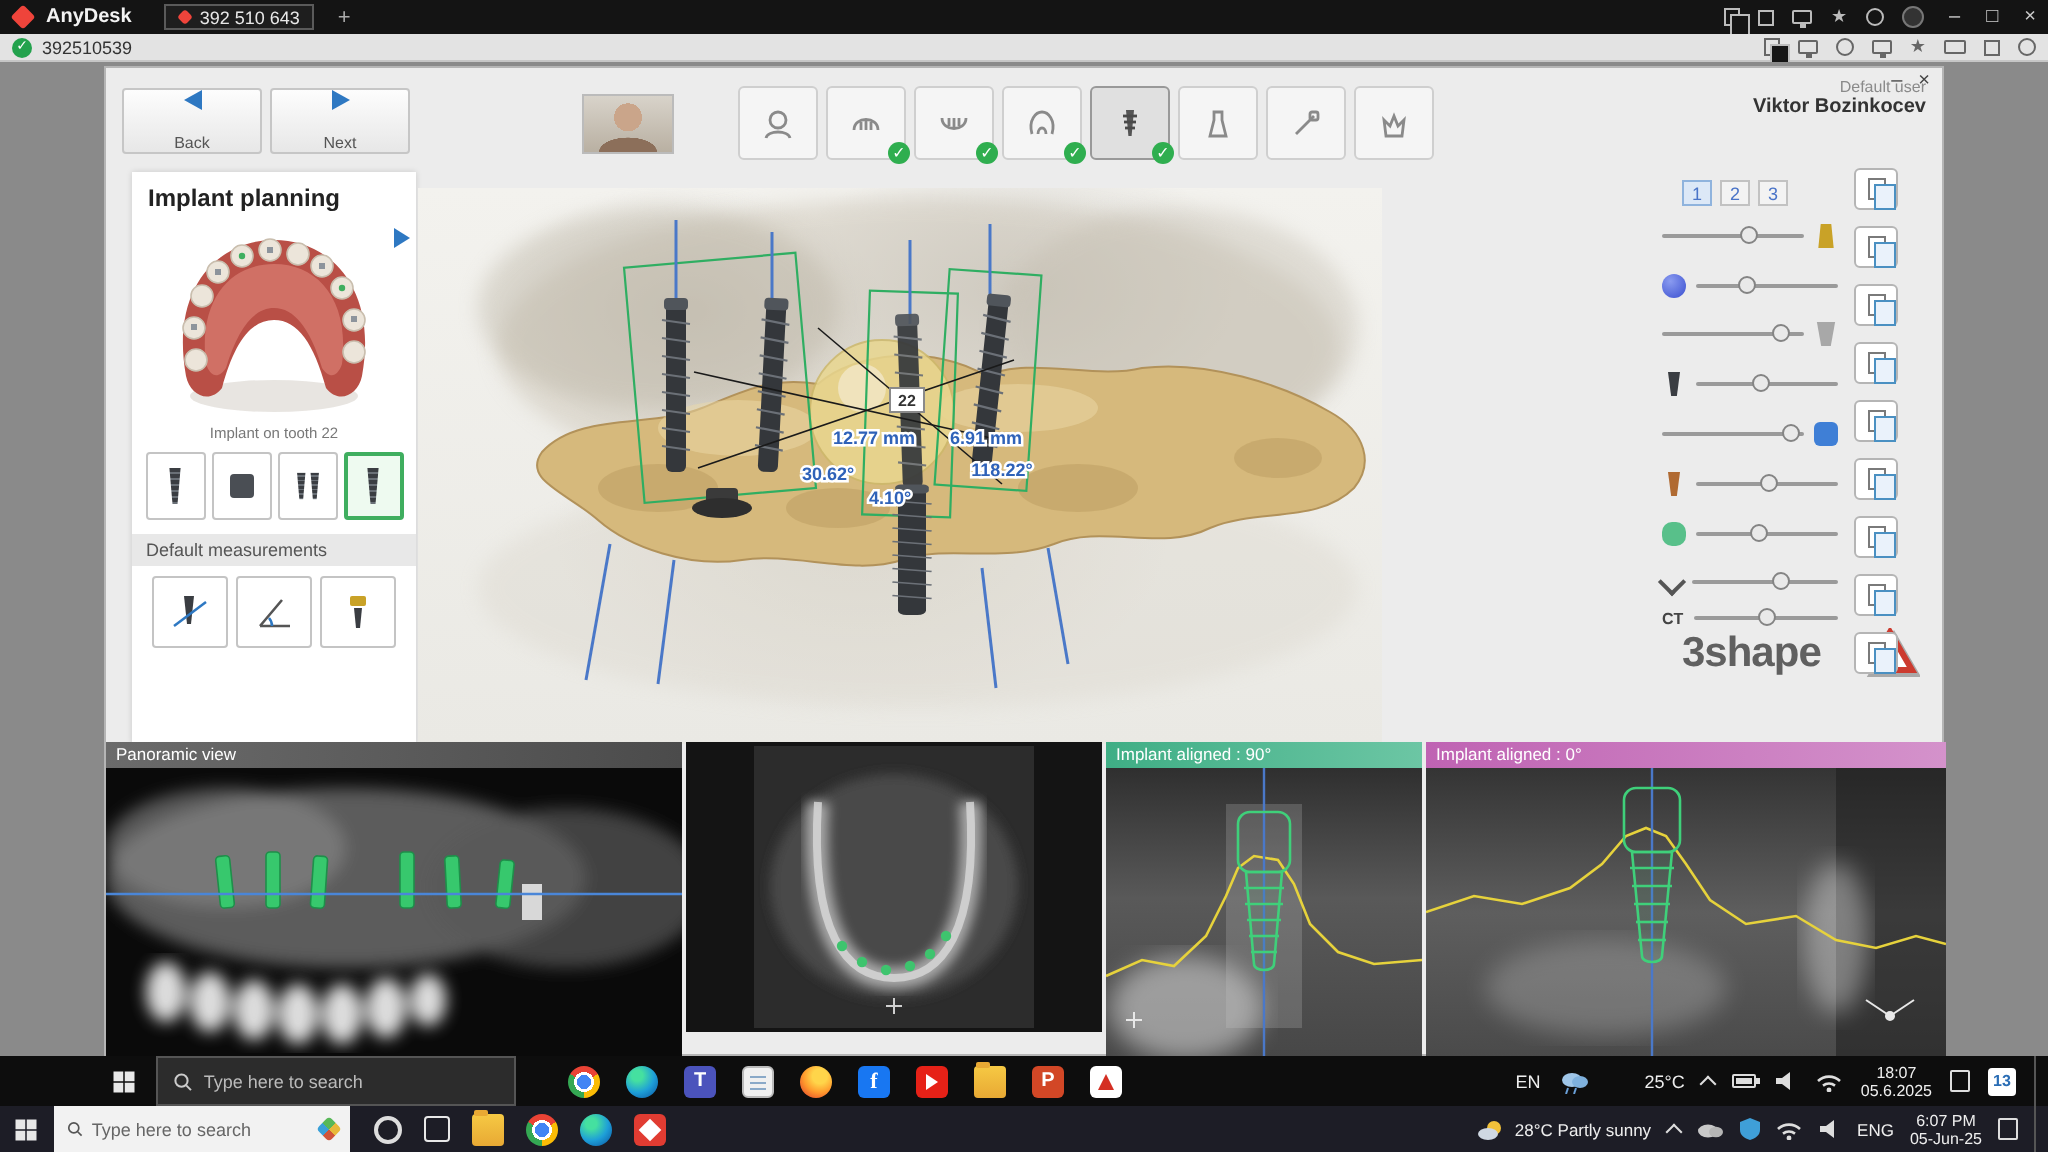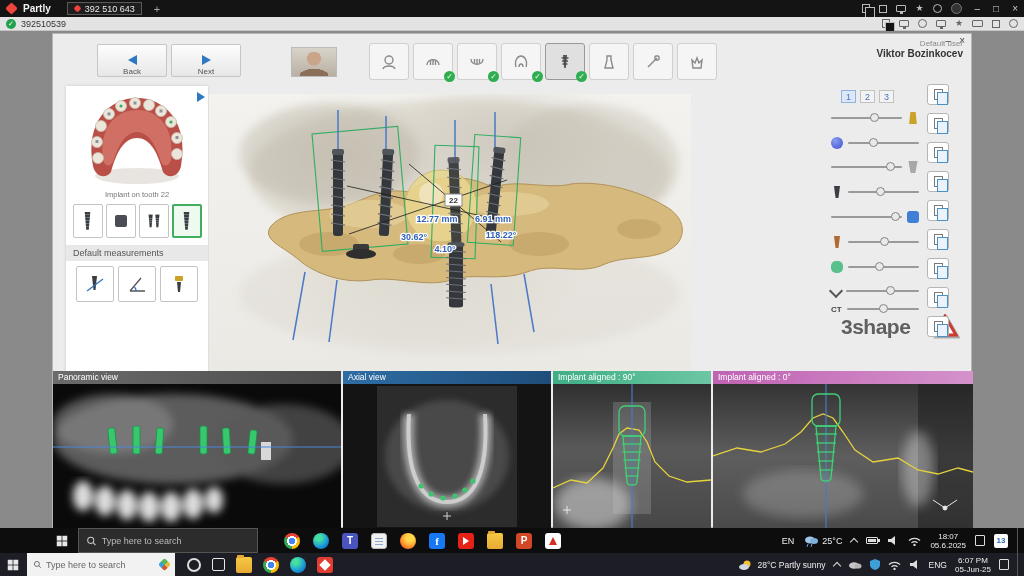--- a/index.html
+++ b/index.html
@@ -42,21 +42,21 @@
   #tabbar .gi-star { color:#666; }
 
   
   #desktop { position:absolute; left:0; top:31px; width:1024px; height:522px; background:#8a8a8a; }
   #app { position:absolute; left:52px; top:2px; width:920px; height:495px; background:#ececec;
          border:1px solid #b5b5b5; }
   #win-controls { position:absolute; right:6px; top:1px; display:flex; gap:8px; color:#444; font-size:10px; }
 
   .navbtn { position:absolute; top:10px; width:70px; height:33px; background:linear-gradient(#fdfdfd,#e7e7e7);
             border:1px solid #c6c6c6; border-radius:2px; display:flex; flex-direction:column;
-            align-items:center; justify-content:flex-end; gap:2px;margin-left:36px; }
+            align-items:center; justify-content:space-between; gap:2px; }
   #btn-back { left:8px; } #btn-next { left:82px; }
   .navbtn .lbl { font-size:8px; color:#555; }
   .tri-l { width:0; height:0; border-top:5px solid transparent; border-bottom:5px solid transparent; border-right:9px solid #2e78c2; }
   .tri-r { width:0; height:0; border-top:5px solid transparent; border-bottom:5px solid transparent; border-left:9px solid #2e78c2; }
 
   #user-photo { position:absolute; left:238px; top:13px; width:46px; height:30px; border:1px solid #bbb;
     background: radial-gradient(circle at 50% 38%, #caa58a 0 7px, transparent 7px),
                 radial-gradient(ellipse 16px 8px at 50% 100%, #8c6f5a 0 90%, transparent 91%),
                 linear-gradient(#d8d3ca,#b9b0a2); }
 
@@ -177,21 +177,21 @@
   .ic-folder { background:linear-gradient(#f6c944,#e8a934); border-radius:2px; }
   .ic-folder::before { content:""; position:absolute; top:-2px; left:1px; width:7px; height:3px; background:#e8a934; border-radius:1px; }
   .ic-notepad { background:#f0f0f0; border:1px solid #bbb; }
   .ic-notepad::after { content:""; position:absolute; left:3px; right:3px; top:4px; height:1px; background:#8aa9c8;
                        box-shadow:0 3px 0 #8aa9c8, 0 6px 0 #8aa9c8; }
   .ic-ppt { background:#d24726; color:#fff; font-size:10px; font-weight:bold; }
   .ic-3shape { background:#fff; }
   .ic-3shape::after { content:""; width:0; height:0; border-left:4px solid transparent; border-right:4px solid transparent;
                       border-bottom:8px solid #d42f23; }
   .rt-right { margin-left:auto; display:flex; align-items:center; gap:9px; padding-right:4px; height:100%; }
-  .txt9 { font-size:9px; color:#eee; }
+  .txt9 { font-size:9px; color:#eee;margin-left:24px; }
   .chev { width:6px; height:6px; border-left:1.5px solid #ddd; border-top:1.5px solid #ddd; transform:rotate(45deg); margin-top:2px; }
   .tr-batt { width:12px; height:7px; border:1px solid #ddd; border-radius:1px; position:relative; }
   .tr-batt::after { content:""; position:absolute; right:-3px; top:1px; width:2px; height:3px; background:#ddd; }
   .tr-batt::before { content:""; position:absolute; inset:1px; background:#ddd; }
   .clock { font-size:8px; line-height:9px; text-align:center; color:#eee; }
   .badge13 { min-width:14px; height:14px; background:#fff; color:#2a6db5; font-size:8px; font-weight:bold;
              border-radius:2px; display:flex; align-items:center; justify-content:center; padding:0 1px; }
   .desk-sliver { width:3px; height:100%; border-left:1px solid #555; }
   .tray-svg { display:block; }
 
@@ -213,21 +213,21 @@
   .txt85 { font-size:8.5px; color:#eee; }
   .ic-notif { width:10px; height:11px; border:1.2px solid #ddd; border-radius:1px; }
 </style>
 </head>
 <body>
 
 <div id="screen">
 
   <div id="titlebar">
     <span class="ad-mark"></span>
-    <span class="ad-brand">Partly</span>
+    <span class="ad-brand">AnyDesk</span>
     <span class="ad-addr">
       <span class="ad-mark"></span>
       <span>392 510 643</span>
     </span>
     <span class="tb-plus">+</span>
     <span class="tb-spacer"></span>
     <span class="icons">
       <span class="gicon gi-pages"></span>
       <span class="gicon gi-sq"></span>
       <span class="gicon gi-mon"></span>
@@ -336,20 +336,21 @@
             </svg>
         </div>
       </div>
 
       <div id="user-label">
         <div class="role">Default user</div>
         <div class="name">Viktor Bozinkocev</div>
       </div>
 
       <div id="left-panel">
+        <h1>Implant planning</h1>
         <div class="jaw-wrap">
           <svg viewBox="0 0 120 100" width="120" height="100">
             <ellipse cx="60" cy="88" rx="42" ry="8" fill="#d9d4cd" opacity=".6"></ellipse>
             <path d="M16,78 C8,34 32,10 60,10 C88,10 112,34 104,78 C102,88 92,92 86,84 C80,62 72,50 60,50 C48,50 40,62 34,84 C28,92 18,88 16,78 Z" fill="#b94f46"></path>
             <path d="M26,72 C22,40 38,22 60,22 C82,22 98,40 94,72 C92,78 88,80 84,74 C78,54 70,44 60,44 C50,44 42,54 36,74 C32,80 28,78 26,72 Z" fill="#d4766b" opacity=".85"></path>
             <g fill="#ece5da" stroke="#c9beae" stroke-width=".8">
               <circle cx="21" cy="70" r="5.5"></circle>
                 <circle cx="20" cy="54" r="5.5"></circle>
                 <circle cx="24" cy="38" r="5.5"></circle>
               <circle cx="32" cy="26" r="5.5"></circle>
@@ -632,21 +633,20 @@
               <rect x="147" y="42" width="7" height="28" rx="2"></rect>
               <rect x="170" y="44" width="7" height="26" rx="2" transform="rotate(-3 173 57)"></rect>
               <rect x="196" y="46" width="7" height="24" rx="2" transform="rotate(6 199 58)"></rect>
             </g>
             <line x1="0" y1="63" x2="288" y2="63" stroke="#4a86d8" stroke-width="1.2"></line>
           </svg>
         </div>
       </div>
 
       <div class="view" id="view-axial">
-        <div class="view-hd">Axial view</div>
         <div class="view-bd">
           <svg viewBox="0 0 208 145">
             <defs>
                 <filter id="ablur">
                   <feGaussianBlur stdDeviation="3"></feGaussianBlur>
                 </filter>
               </defs>
             <rect width="208" height="145" fill="#141414"></rect>
             <rect x="34" y="2" width="140" height="141" fill="#2c2c2c"></rect>
             <ellipse cx="104" cy="72" rx="62" ry="56" fill="#484848" filter="url(#ablur)"></ellipse>

